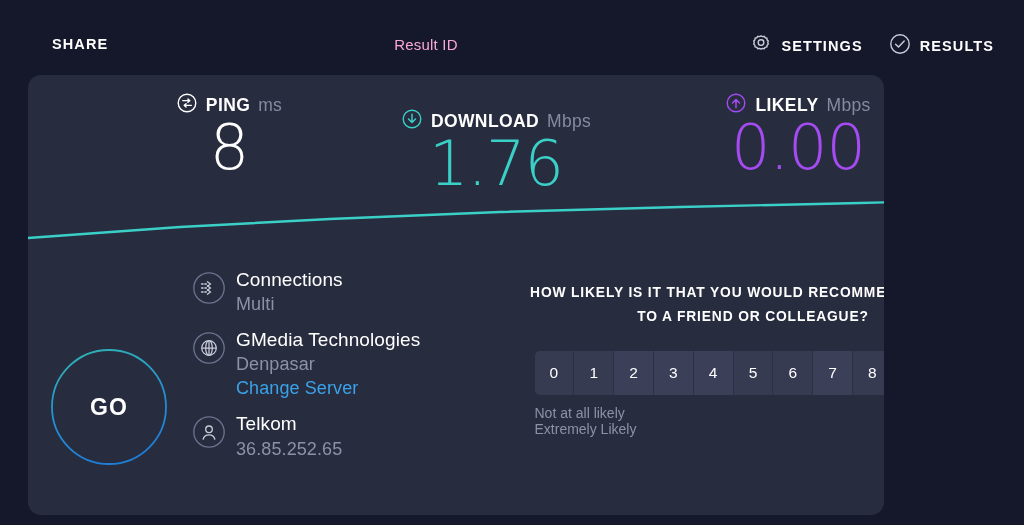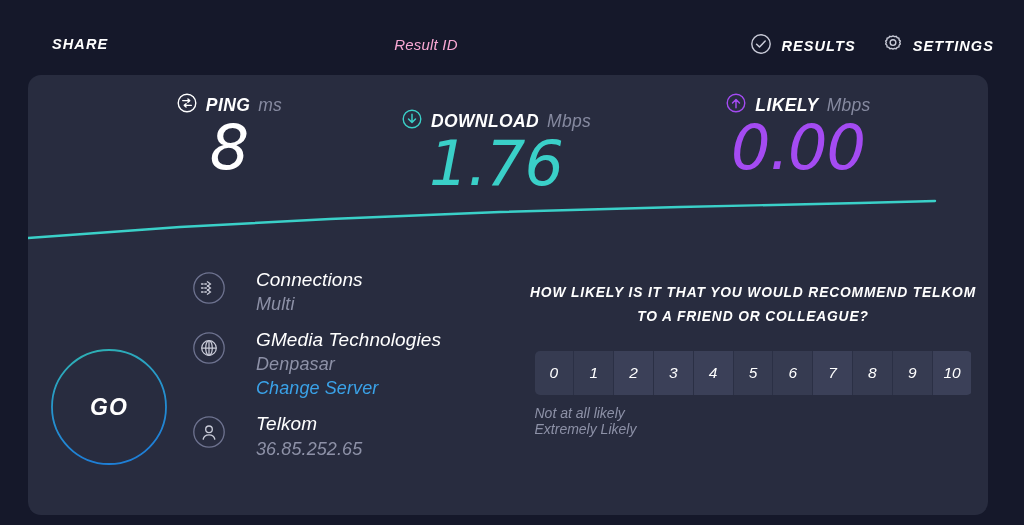--- a/index.html
+++ b/index.html
@@ -2,41 +2,41 @@
 <html><head>
 <meta charset="utf-8">
 <style>
   * { margin:0; padding:0; box-sizing:border-box; }
   html, body {
     width:1024px; height:525px; overflow:hidden;
     background:#15182a;
     font-family:"Liberation Sans", sans-serif;
     -webkit-font-smoothing:antialiased;
   }
-  #app { position:relative; width:1024px; height:525px;font-style:italic; }
+  #app { position:relative; width:1024px; height:525px; }
 
   
   .topbar { position:absolute; left:0; top:0; width:1024px; height:75px; }
   .share-btn {
     position:absolute; left:52px; top:36px;
     font-size:14.5px; font-weight:700; letter-spacing:1.1px;
     color:#ffffff; cursor:pointer;
   }
   .result-id {
     position:absolute; left:0; top:36px; width:852px; text-align:center;
     font-size:15px; color:#f9a8d4; letter-spacing:.2px;
   }
   .topright { position:absolute; right:30px; top:33px; display:flex; align-items:center; gap:26px; }
   .tr-item { display:flex; align-items:center; gap:9px; cursor:pointer; }
   .tr-item .lbl { font-size:14.5px; font-weight:700; letter-spacing:1.1px; color:#fff; }
   .ico { display:block; }
 
   
   .panel {
-    position:absolute; left:28px; top:75px; width:960px; height:440px;
+    position:absolute; left:28px; top:75px; width:856px; height:440px;
     background:#282c3f; border-radius:13px; overflow:hidden;
   }
 
   
   .metrics { position:absolute; left:0; top:0; width:968px; height:130px; }
   .metric { position:absolute; top:18px; text-align:center; }
   .metric .head { display:flex; align-items:center; justify-content:center; gap:8px; height:24px; }
   .metric .name { font-size:17.5px; font-weight:700; letter-spacing:.4px; color:#ffffff; }
   .metric .unit { font-size:17.5px; font-weight:400; letter-spacing:.3px; color:#868aa0; }
   .metric .value {
@@ -54,21 +54,21 @@
   .lower { position:absolute; left:0; top:180px; width:968px; height:260px; }
 
   .go-wrap { position:absolute; left:22px; top:93px; width:118px; height:118px; cursor:pointer; }
   .go-txt {
     position:absolute; left:0; top:0; width:118px; height:118px;
     display:flex; align-items:center; justify-content:center;
     font-size:23px; font-weight:700; letter-spacing:1px; color:#ffffff;
   }
 
   .info { position:absolute; left:162px; top:12px; width:330px; }
-  .info-row { display:flex; align-items:flex-start; gap:28px; margin-bottom:10px; }
+  .info-row { display:flex; align-items:flex-start; gap:8px; margin-bottom:10px; }
   .info-ico { flex:0 0 38px; width:38px; height:38px; margin-top:2px; }
   .info-txt { padding-top:1px; }
   .info-title { font-size:19px; color:#ffffff; line-height:1.28; letter-spacing:.1px; }
   .info-sub { font-size:18px; color:#8d91a7; line-height:1.35; letter-spacing:.1px; }
   .info-link { font-size:18px; color:#3aa2e8; line-height:1.4; cursor:pointer; letter-spacing:.1px; }
 
   
   .nps { position:absolute; left:500px; top:18px; width:450px; }
   .nps-q {
     text-align:center; font-size:13.8px; font-weight:700; letter-spacing:.85px;
@@ -95,41 +95,41 @@
 
 <div id="app">
 
   <div class="topbar">
 
     <div class="share-btn">SHARE</div>
 
     <div class="result-id">Result ID</div>
 
     <div class="topright">
-
-      <div class="tr-item">
-        <span class="ico">
-          <svg width="22" height="22" viewBox="0 0 22 22">
-            <circle cx="11" cy="11" r="9.2" fill="none" stroke="#c9cbd8" stroke-width="1.4"></circle>
-            <path d="M6.6 11.2 L9.5 14 L15.2 8.1" fill="none" stroke="#c9cbd8" stroke-width="1.5" stroke-linecap="round" stroke-linejoin="round"></path>
-          </svg>
-        </span>
-        <span class="lbl">RESULTS</span>
-      </div>
 
       <div class="tr-item">
         <span class="ico">
           <svg width="22" height="22" viewBox="0 0 24 24">
             <g fill="none" stroke="#c9cbd8" stroke-width="1.5" stroke-linejoin="round">
               <path d="M12 3.2 13.6 4.0 15.4 3.6 16.7 5.2 18.5 5.6 18.6 7.5 20.0 8.7 19.3 10.4 20.0 12.1 18.6 13.3 18.5 15.2 16.7 15.6 15.4 17.2 13.6 16.8 12 17.6 10.4 16.8 8.6 17.2 7.3 15.6 5.5 15.2 5.4 13.3 4.0 12.1 4.7 10.4 4.0 8.7 5.4 7.5 5.5 5.6 7.3 5.2 8.6 3.6 10.4 4.0 Z"></path>
               <circle cx="12" cy="10.4" r="3.1"></circle>
             </g>
           </svg>
         </span>
         <span class="lbl">SETTINGS</span>
+      </div>
+
+      <div class="tr-item">
+        <span class="ico">
+          <svg width="22" height="22" viewBox="0 0 22 22">
+            <circle cx="11" cy="11" r="9.2" fill="none" stroke="#c9cbd8" stroke-width="1.4"></circle>
+            <path d="M6.6 11.2 L9.5 14 L15.2 8.1" fill="none" stroke="#c9cbd8" stroke-width="1.5" stroke-linecap="round" stroke-linejoin="round"></path>
+          </svg>
+        </span>
+        <span class="lbl">RESULTS</span>
       </div>
 
     </div>
   </div>
 
   <div class="panel">
 
     <div class="metrics">
 
       <div class="metric m-ping">

